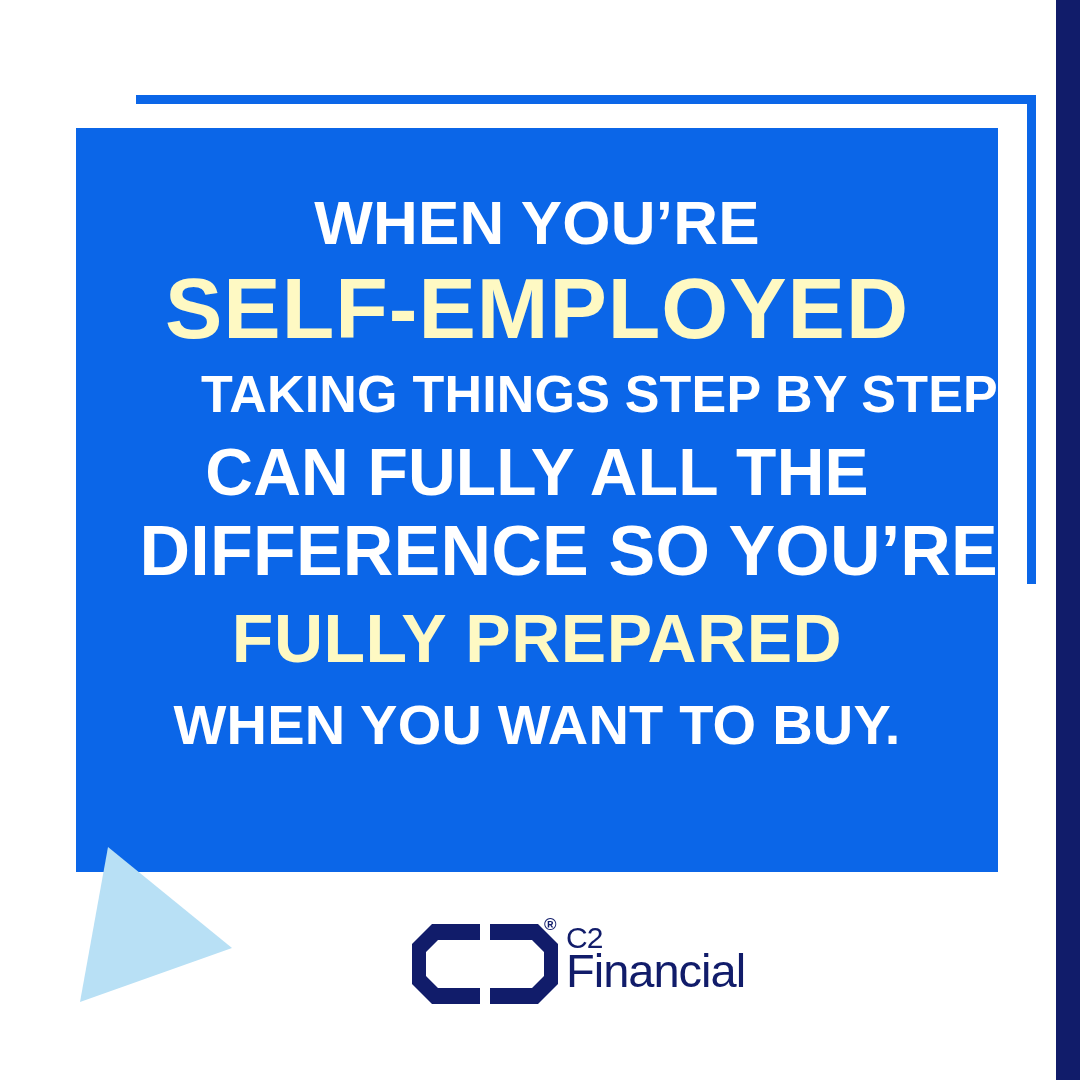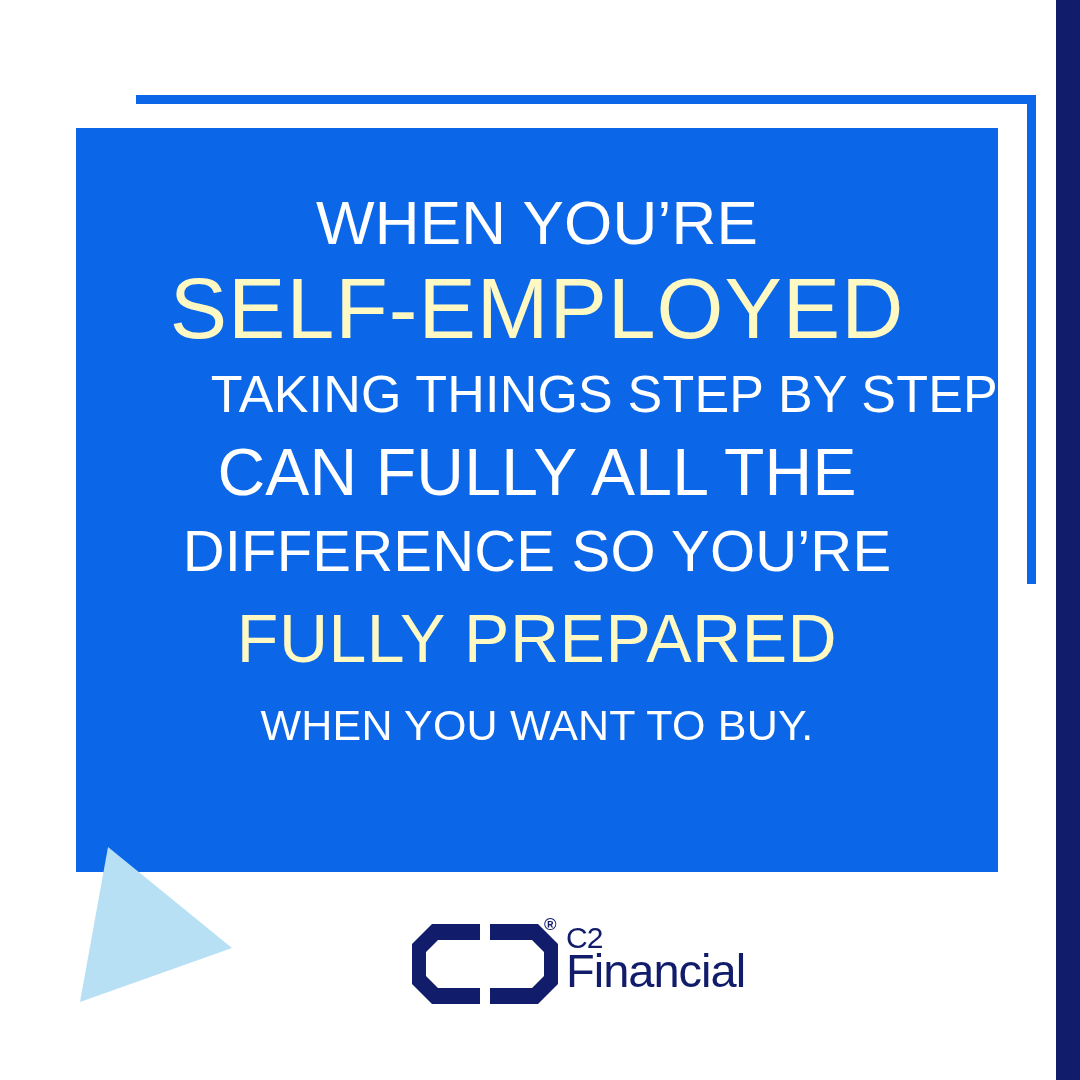--- a/index.html
+++ b/index.html
@@ -62,33 +62,33 @@
     position: absolute;
     left: 0;
     top: 58px;
     width: 100%;
     text-align: center;
     user-select: none;
   }
   .line {
     display: block;
     white-space: nowrap;
-    font-weight: 400;
+    font-weight: 700;
     letter-spacing: 0.2px;
   }
   .line.white  { color: #ffffff; }
   .line.navy   { color: #fef9c3; }
 
   .l1 { font-size: 62px;  line-height: 74px;  }
   .l2 { font-size: 86px;  line-height: 96px;  letter-spacing: 1px; }
   .l3 { font-size: 52px;  line-height: 76px; text-align: right;  }
   .l4 { font-size: 66px;  line-height: 80px;  }
-  .l5 { font-size: 58px;  line-height: 78px;  }
+  .l5 { font-size: 70px;  line-height: 78px; text-align: right;  }
   .l6 { font-size: 68px;  line-height: 96px;  letter-spacing: 0.5px; }
-  .l7 { font-size: 43px;  line-height: 78px;  }
+  .l7 { font-size: 56px;  line-height: 78px;  }
 
   
   .triangle {
     position: absolute;
     left: 60px;
     top: 830px;
     width: 220px;
     height: 220px;
   }
 

